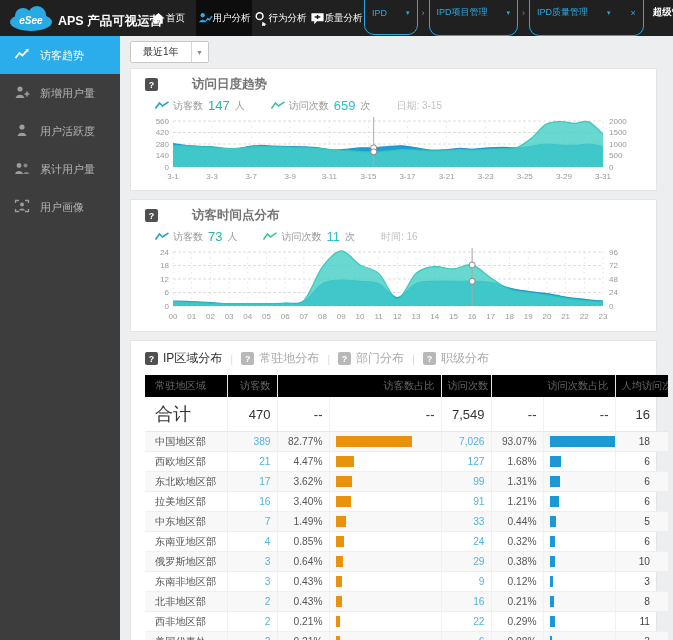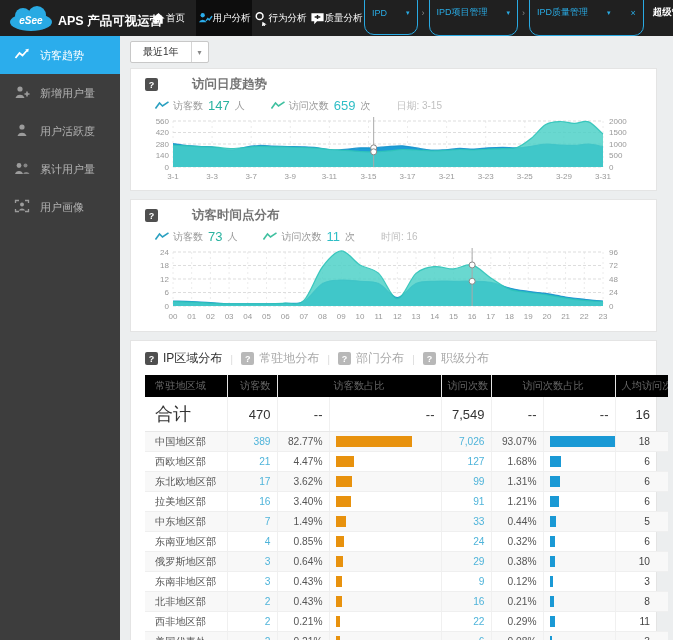--- a/index.html
+++ b/index.html
@@ -63,21 +63,21 @@
   table.regions { width:100%; border-collapse:collapse; table-layout:fixed; font-size:10.2px; }
   .regions th { background:#000000; color:#666; font-weight:normal; padding:4px 6px; border-right:1px solid #e4e4e4; white-space:nowrap; overflow:hidden; }
   .regions th:last-child { border-right:none; }
   .regions td { padding:2.5px 6px; border-bottom:1px solid #efefef; border-right:1px solid #f0f0f0; white-space:nowrap; overflow:hidden; }
   .regions td:last-child { border-right:none; }
   .regions tr.total td { font-size:13px; color:#333; padding:5px 6px; border-bottom:1px solid #e8e8e8; }
   .regions tr.total .t-label { font-size:18px;margin-top:9px; }
   .regions tr.odd td { background:#f8f8f8; }
   .th-l, .c-region { text-align:left; padding-left:10px !important; }
   .th-r, .c-num, .c-pct, .c-avg { text-align:right; }
-  .th-c { text-align:center; }
+  .th-c { text-align:right; }
   .c-region { color:#555; }
   .c-num.link { color:#4fb4da; cursor:pointer; }
   .c-pct { color:#555; }
   .c-avg { padding-right:18px !important; color:#444; }
   .c-bar { padding:2.5px 4px 2.5px 4px; }
   .bar { height:11px; }
   .bar.orange { background:#e8920e; }
   .bar.blue { background:#1a99d5; }
   .c-bar.tr { text-align:right; color:#333; }
 </style>

